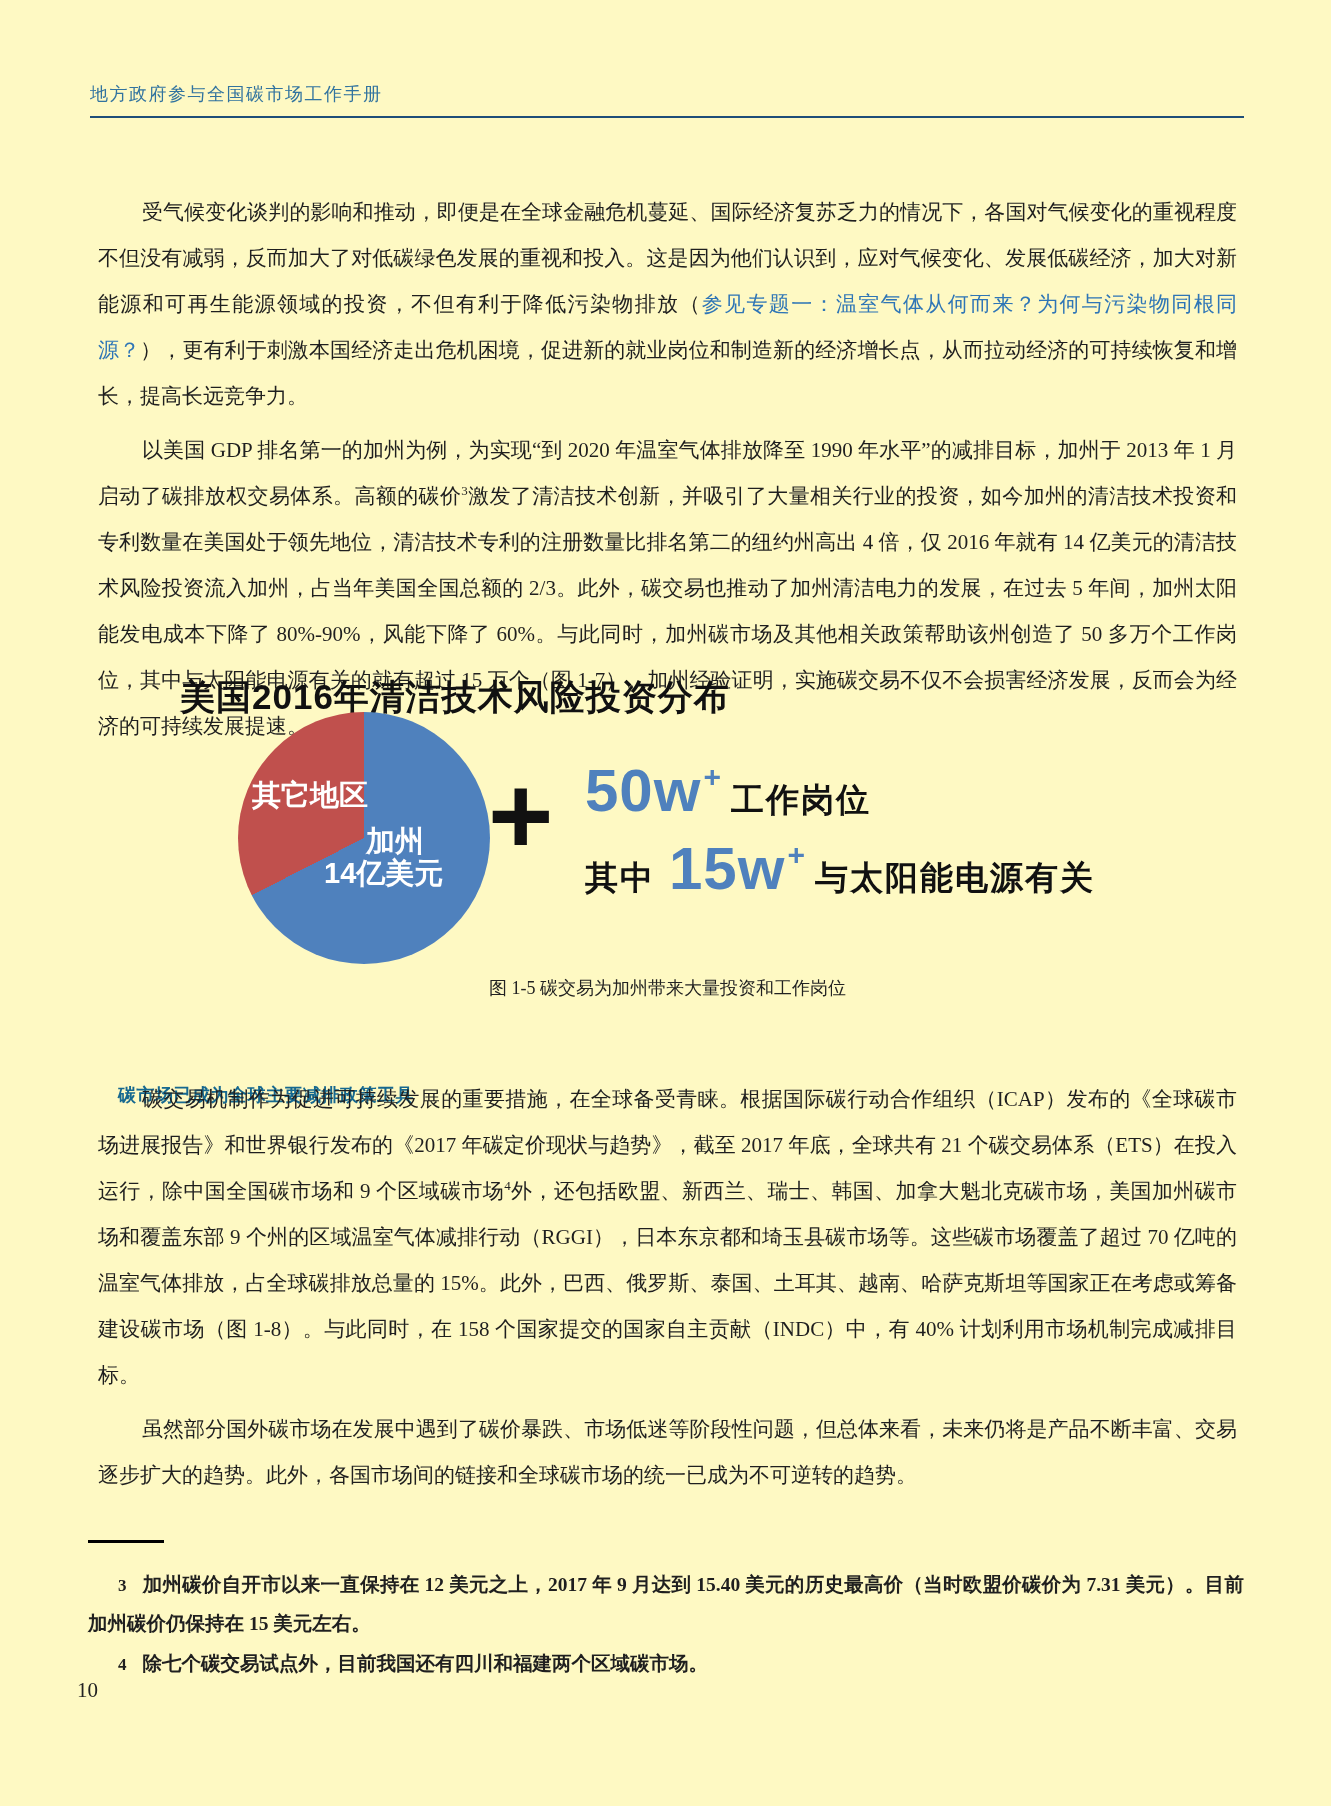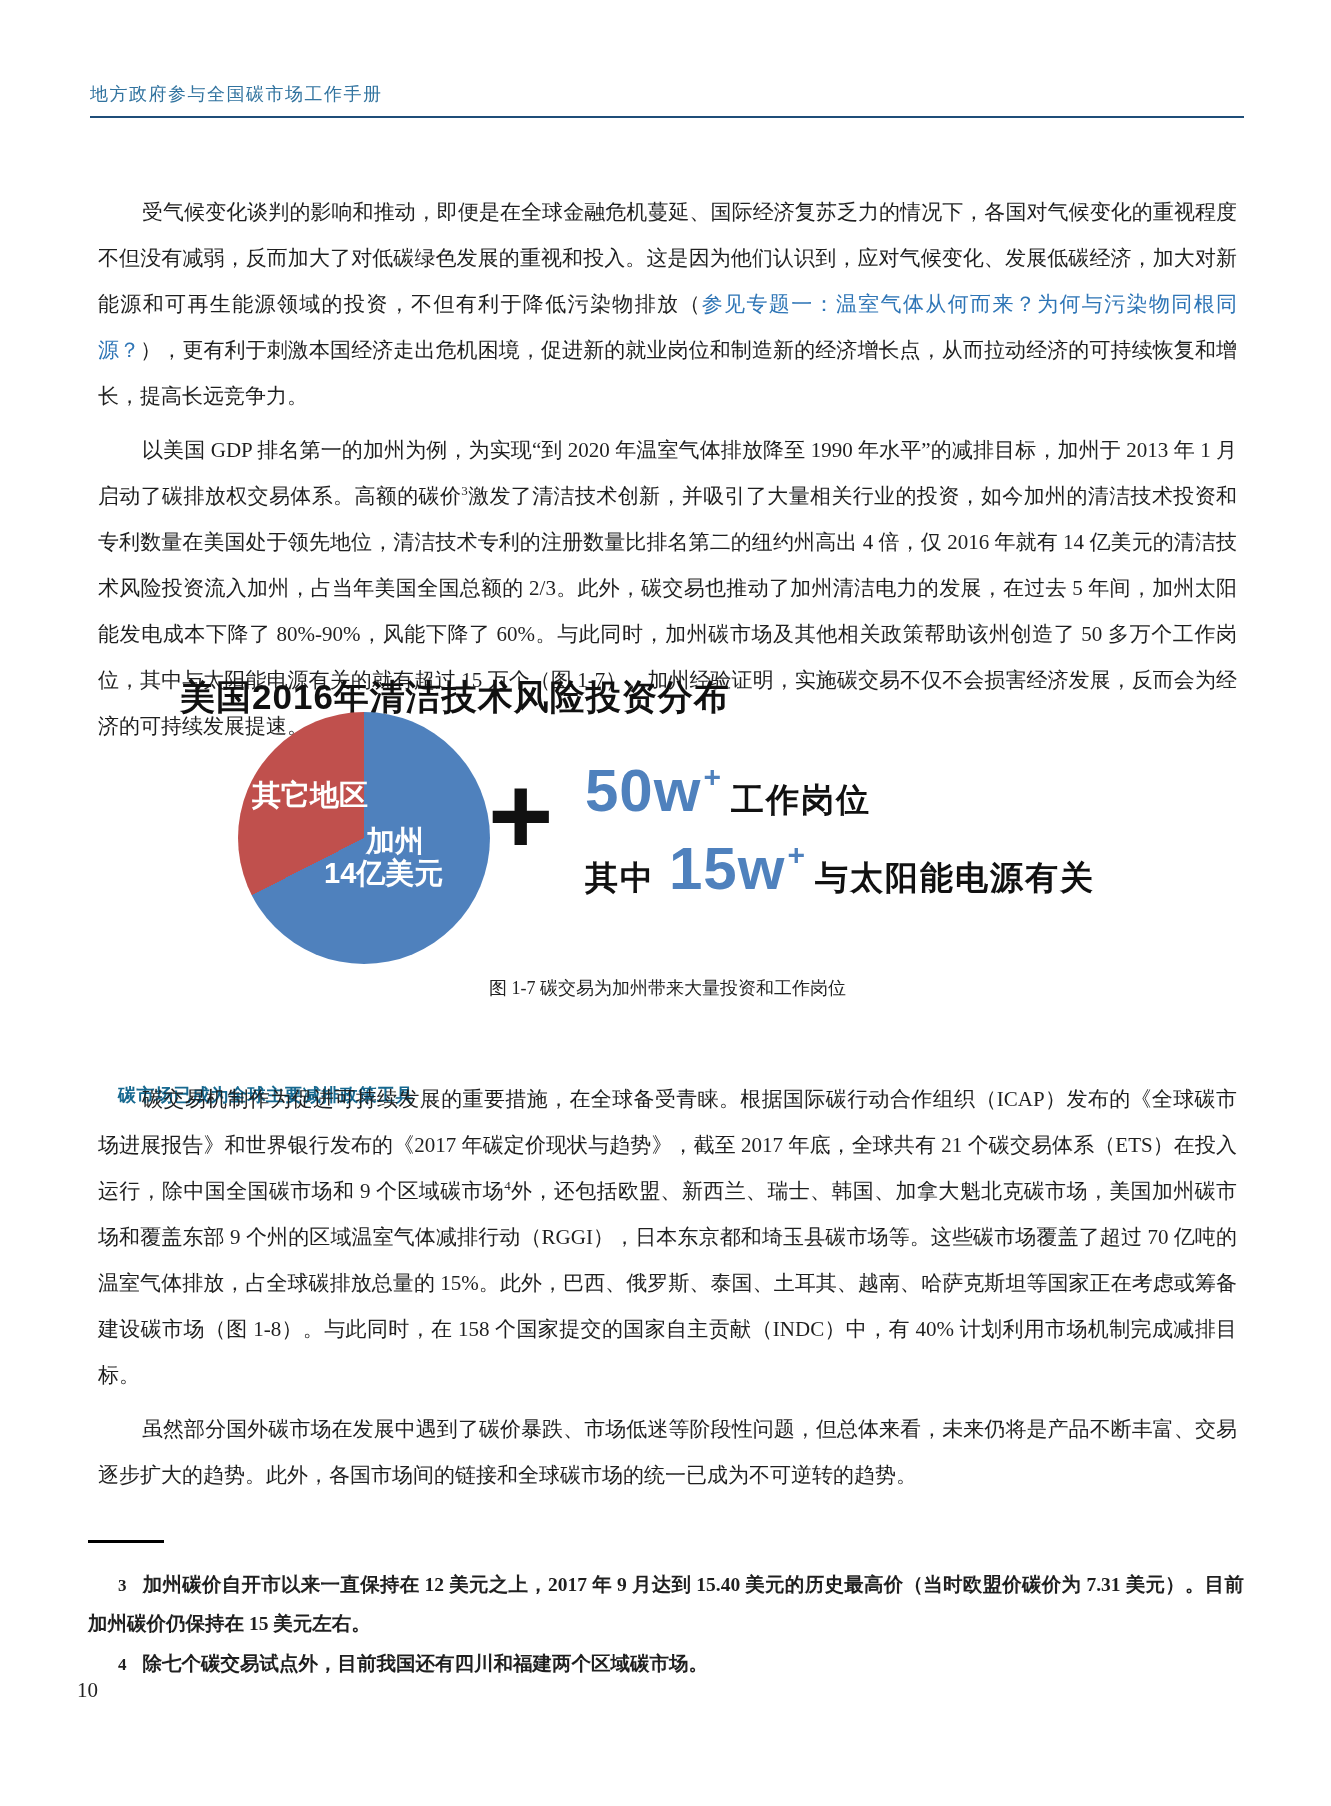--- a/index.html
+++ b/index.html
@@ -1,17 +1,17 @@
 <!DOCTYPE html>
 <html><head>
 <meta charset="utf-8">
 <style>
   html,body{margin:0;padding:0;background:#e8e8e8;}
   .page{
-    position:relative;width:1331px;height:1806px;margin:0 auto;background:#ffffff;
+    position:relative;width:1331px;height:1806px;margin:0 auto;background:#fef9c3;
     font-family:"Liberation Serif","DejaVu Serif",serif;color:#1f1f1f;overflow:hidden;
   }
   
   .page-header{
     position:absolute;left:90px;right:87px;top:82px;
     font-size:18px;color:#31739f;letter-spacing:1.5px;
     padding-bottom:10px;border-bottom:2px solid #1f4e79;
   }
   
   .text-block{position:absolute;left:90px;right:86px;}
@@ -78,21 +78,21 @@
           <span class="num-sup">+</span>
         <span class="stat-label">工作岗位</span>
       </div>
       <div class="stat-line">
         <span class="stat-label stat-prefix">其中</span>
         <span class="big-num">15w</span>
           <span class="num-sup">+</span>
         <span class="stat-label">与太阳能电源有关</span>
       </div>
     </div>
-    <figcaption class="fig-caption">图 1-7 碳交易为加州带来大量投资和工作岗位</figcaption>
+    <figcaption class="fig-caption">图 1-5 碳交易为加州带来大量投资和工作岗位</figcaption>
   </figure>
 
   <h2 class="section-heading">碳市场已成为全球主要减排政策工具</h2>
 
   <main class="text-block block-2">
     <p class="para"><span>碳交易机制作为促进可持续发展的重要措施，在全球备受青睐。根据国际碳行动合作组织（ICAP）发布的《全球碳市场进展报告》和世界银行发布的《2017 年碳定价现状与趋势》，截至 2017 年底，全球共有 21 个碳交易体系（ETS）在投入运行，除中国全国碳市场和 9 个区域碳市场</span><sup>4</sup><span>外，还包括欧盟、新西兰、瑞士、韩国、加拿大魁北克碳市场，美国加州碳市场和覆盖东部 9 个州的区域温室气体减排行动（RGGI），日本东京都和埼玉县碳市场等。这些碳市场覆盖了超过 70 亿吨的温室气体排放，占全球碳排放总量的 15%。此外，巴西、俄罗斯、泰国、土耳其、越南、哈萨克斯坦等国家正在考虑或筹备建设碳市场（图 1-8）。与此同时，在 158 个国家提交的国家自主贡献（INDC）中，有 40% 计划利用市场机制完成减排目标。</span></p>
     <p class="para">虽然部分国外碳市场在发展中遇到了碳价暴跌、市场低迷等阶段性问题，但总体来看，未来仍将是产品不断丰富、交易逐步扩大的趋势。此外，各国市场间的链接和全球碳市场的统一已成为不可逆转的趋势。</p>
   </main>
 
   <div class="footnote-sep"></div>

